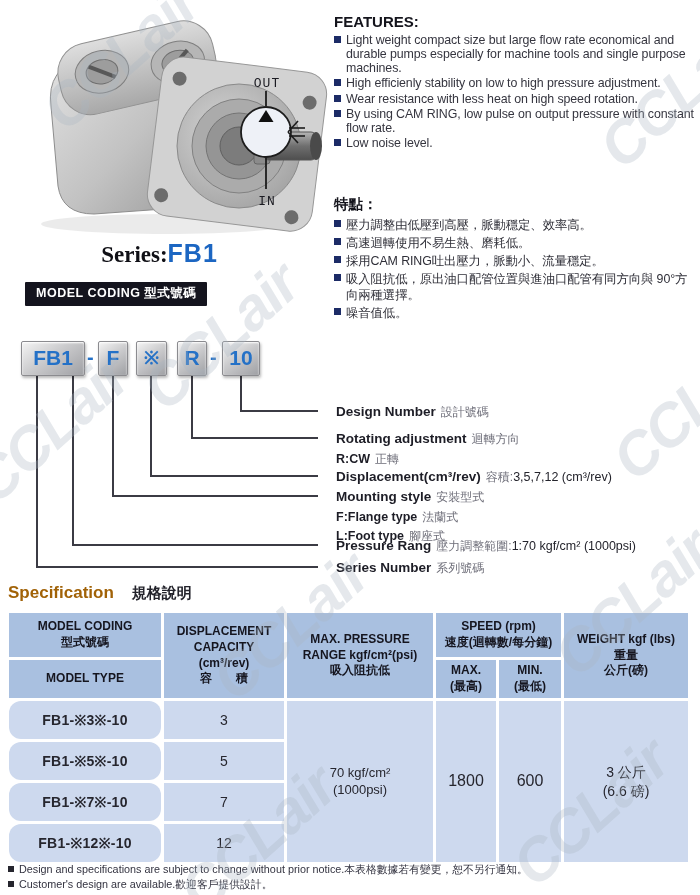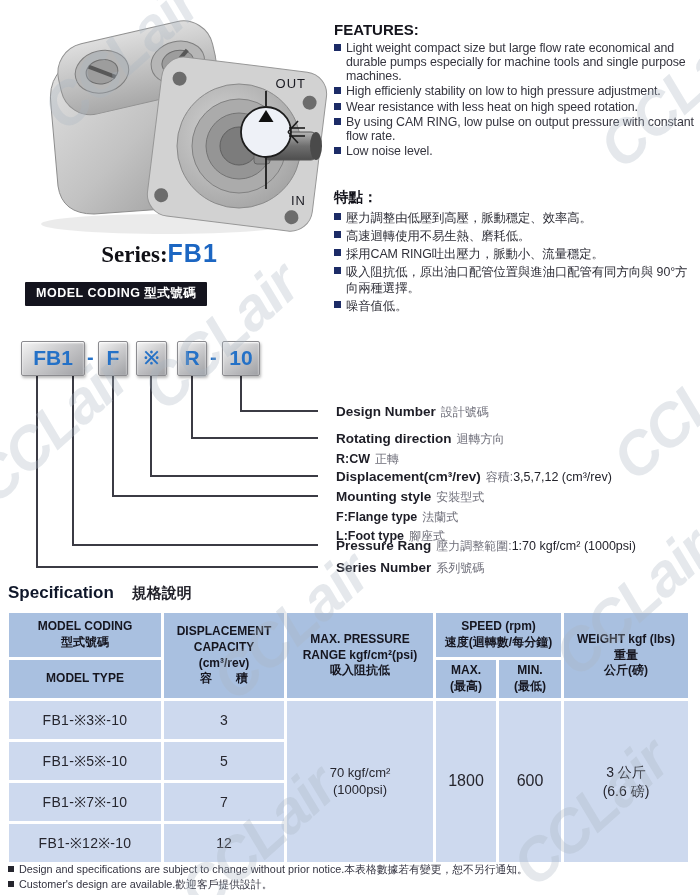--- a/index.html
+++ b/index.html
@@ -12,29 +12,29 @@
     position:absolute; font-size:60px; font-weight:bold; font-style:italic;
     color:#aab6c2; opacity:0.30; transform:rotate(-42deg);
     pointer-events:none; white-space:nowrap; z-index:6; letter-spacing:-2px;
   }
   
   .photo { position:absolute; left:6px; top:6px; width:322px; height:232px; z-index:1; }
   .series { position:absolute; left:52px; top:239px; width:215px; text-align:center; z-index:2; white-space:nowrap; }
   .series-word { font-family:"Liberation Serif", serif; font-weight:bold; font-size:23px; color:#101016; }
   .series-fb1 { font-family:"Liberation Sans", sans-serif; font-weight:bold; font-size:25px; color:#1c66c2; letter-spacing:1px; }
   
-  .symbol { position:absolute; left:228px; top:76px; width:78px; z-index:2; text-align:right; }
+  .symbol { position:absolute; left:228px; top:76px; width:78px; z-index:2; text-align:center;font-family:Liberation Mono, monospace; }
   .sym-label { font-size:13px; color:#1b1b22; letter-spacing:1px; }
   
   .features { position:absolute; left:334px; top:5px; width:364px; z-index:2; }
-  .features-title { font-size:15px; font-weight:bold; color:#14141c; margin:16px 0 3px 0; }
+  .features-title { font-size:15px; font-weight:bold; color:#14141c; margin:8px 0 3px 0; }
   .f-item { display:flex; gap:5px; margin-bottom:1px; }
   .sq { width:7px; height:7px; background:#1c2b66; margin-top:3px; flex:none; }
   .f-text { font-size:12.4px; line-height:1.14; color:#35353f; letter-spacing:-0.1px; }
-  .features-zh { position:absolute; left:334px; top:172px; width:364px; z-index:2; }
+  .features-zh { position:absolute; left:334px; top:187px; width:364px; z-index:2; }
   .features-zh .features-title { font-size:14.5px; }
   .features-zh .f-text { line-height:1.36; color:#2f2f38; }
   
   .mc-label {
     position:absolute; left:25px; top:282px; z-index:2; background:#14141e; color:#ffffff;
     font-weight:bold; font-size:12.5px; padding:3px 11px 4px 11px; letter-spacing:0.5px;
     white-space:nowrap; border-radius:1px;
   }
   .mc-box {
     position:absolute; top:341px; height:33px; z-index:2; border-radius:2px;
@@ -45,28 +45,28 @@
   .mc-dash { position:absolute; top:346px; z-index:2; color:#2471c7; font-weight:bold; font-size:20px; }
   .elbow { position:absolute; z-index:1; border-left:2px solid #3b3b44; border-bottom:2px solid #3b3b44; }
   .legend { position:absolute; left:320px; z-index:2; white-space:nowrap; }
   .leg-en { font-size:13.5px; font-weight:bold; color:#1d1d26;padding-left:16px; }
   .leg-zh { font-size:12px; color:#6e6e79; margin-left:5px; }
   .leg-extra { font-size:12.5px; color:#24242c; }
   .leg-sub { display:block; line-height:1.2; }
   .leg-sub .leg-en { font-size:12.5px; }
   
   .spec-title { position:absolute; left:8px; top:583px; z-index:2; white-space:nowrap; }
-  .spec-title-en { font-size:17px; font-weight:bold; color:#0f172a; }
+  .spec-title-en { font-size:17px; font-weight:bold; color:#a16207; }
   .spec-title-zh { font-size:15px; font-weight:bold; color:#23232b; margin-left:18px; }
   table.spec { position:absolute; left:6px; top:610px; z-index:2; border-collapse:separate; border-spacing:3px; }
   table.spec th, table.spec td { text-align:center; vertical-align:middle; white-space:pre-line; }
   table.spec th { background:#a9c0e0; color:#15151f; font-weight:bold; font-size:12px; line-height:1.3; }
   table.spec td { background:#cdd9ee; color:#26262e; font-size:14px; line-height:1.3; }
   th.th-model { font-size:13.5px; }
-  td.model-cell { color:#1b62c6; font-weight:normal; font-size:14.5px; letter-spacing:0.3px; }
+  td.model-cell { color:#1b62c6; font-weight:bold; font-size:14.5px; letter-spacing:0.3px;border-radius:12px; }
   .r1 { height:44px; } .r2 { height:38px; } .rb { height:38px; }
   
   .footnotes { position:absolute; left:8px; top:863px; z-index:2; }
   .fn { display:flex; gap:5px; margin-bottom:2px; }
   .fn .sq { width:6px; height:6px; background:#26262e; margin-top:3px; }
   .fn-text { font-size:10.8px; color:#333340; line-height:1.2; }
 </style>
 </head>
 <body>
 
@@ -218,21 +218,21 @@
   <div class="elbow" style="left:191px; top:376px; width:125px; height:61px;"></div>
   <div class="elbow" style="left:150px; top:376px; width:166px; height:99px;"></div>
   <div class="elbow" style="left:112px; top:376px; width:204px; height:119px;"></div>
   <div class="elbow" style="left:72px;  top:376px; width:244px; height:168px;"></div>
   <div class="elbow" style="left:36px;  top:376px; width:280px; height:190px;"></div>
 
   <div class="legend" style="top:402px;">
     <span class="leg-en">Design Number</span><span class="leg-zh">設計號碼</span>
   </div>
   <div class="legend" style="top:429px;">
-    <span class="leg-en">Rotating direction</span><span class="leg-zh">迴轉方向</span>
+    <span class="leg-en">Rotating adjustment</span><span class="leg-zh">迴轉方向</span>
     <span class="leg-sub"><span class="leg-en">R:CW</span><span class="leg-zh">正轉</span></span>
   </div>
   <div class="legend" style="top:467px;">
     <span class="leg-en">Displacement(cm³/rev)</span><span class="leg-zh">容積:</span><span class="leg-extra">3,5,7,12 (cm³/rev)</span>
   </div>
   <div class="legend" style="top:487px;">
     <span class="leg-en">Mounting style</span><span class="leg-zh">安裝型式</span>
     <span class="leg-sub"><span class="leg-en">F:Flange type</span><span class="leg-zh">法蘭式</span></span>
     <span class="leg-sub"><span class="leg-en">L:Foot type</span><span class="leg-zh">腳座式</span></span>
   </div>

